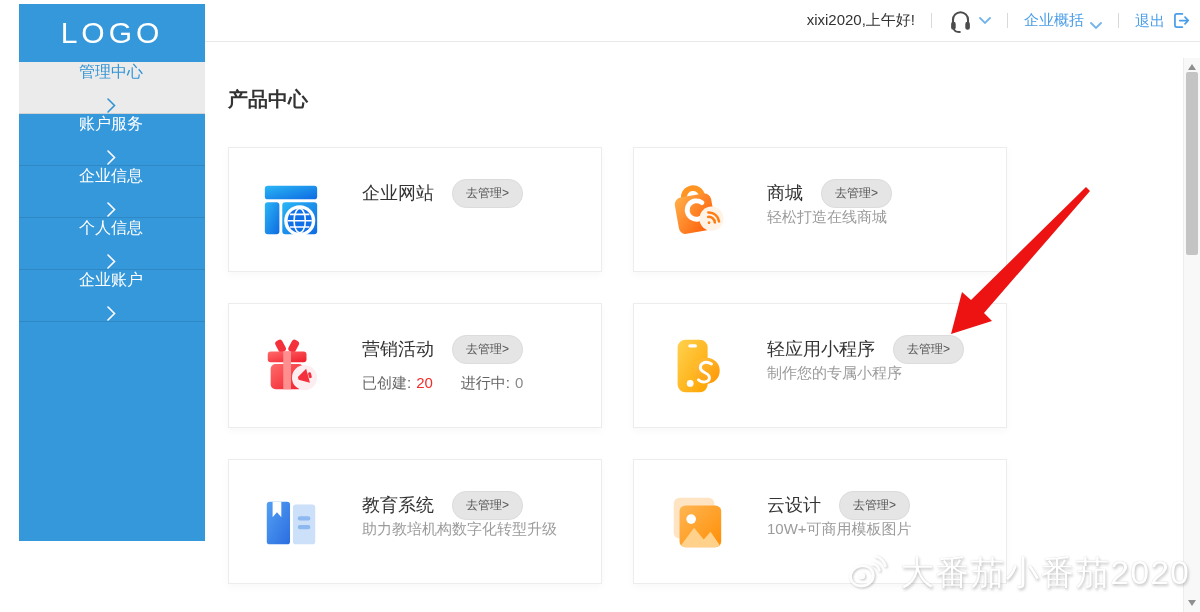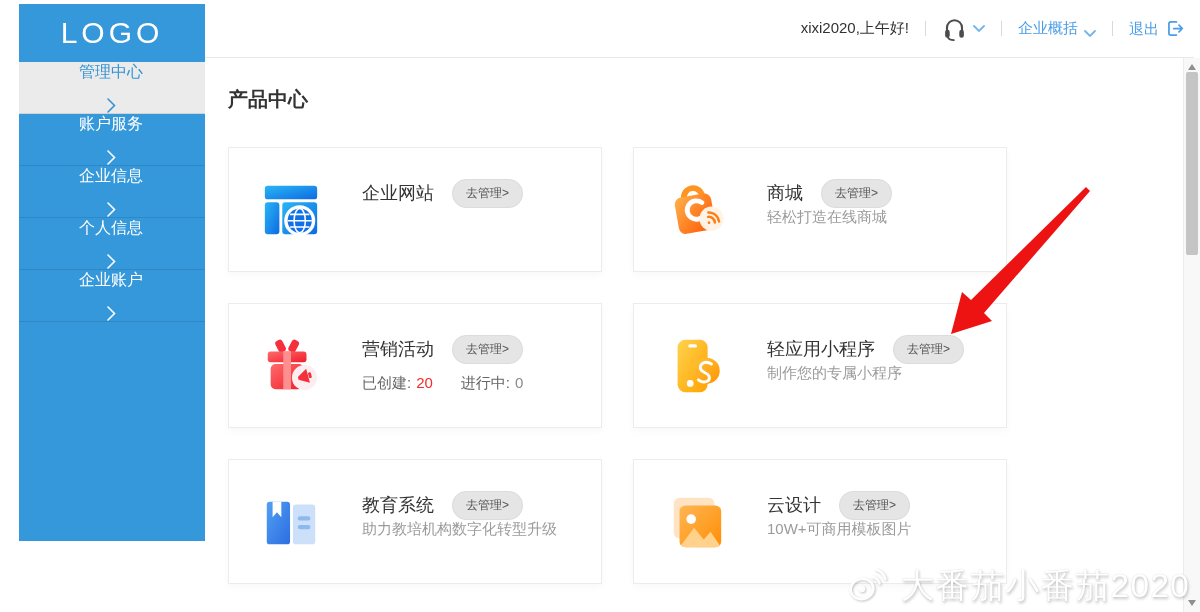--- a/index.html
+++ b/index.html
@@ -11,21 +11,21 @@
   .sidebar { position:absolute; left:0; top:4px; width:186px; height:537px; background:#3598db; z-index:10;margin-left:19px; }
   .logo { height:58px; display:flex; align-items:center; justify-content:center;
     color:#fff; font-size:30px; letter-spacing:4px; font-weight:400; }
   .nav-item { height:52px; display:flex; align-items:center; justify-content:space-between;
     padding:0 36px 0 34px; color:#fff; font-size:16px; cursor:pointer;
     border-bottom:1px solid rgba(0,0,0,.10);flex-direction:column; }
   .nav-item.active { background:#ebebeb; color:#3394d5; }
   .nav-chevron { display:flex; align-items:center; }
 
   
-  .header { position:absolute; left:186px; top:0; right:6px; height:58px; background:#fff;
+  .header { position:absolute; left:186px; top:0; right:0; height:42px; background:#fff;
     border-bottom:1px solid #e8e8e8; display:flex; align-items:center; justify-content:flex-end;
     padding-right:8px; z-index:5; }
   .greeting { color:#333; font-size:15px; }
   .h-divider { width:1px; height:15px; background:#d9d9d9; margin:0 16px; }
   .h-link { color:#4a9de8; font-size:15px; display:flex; align-items:flex-end; gap:6px; cursor:pointer; }
   .support-wrap { display:flex; align-items:center; gap:6px; cursor:pointer; }
 
   
   .main { position:absolute; left:186px; top:58px; right:0; bottom:0; background:#fff;
     padding:28px 0 0 42px; }
@@ -54,21 +54,21 @@
     border-left:4.5px solid transparent; border-right:4.5px solid transparent;
     border-bottom:6px solid #8f8f8f; }
   .sb-down { position:absolute; bottom:6px; left:4px; width:0; height:0;
     border-left:4.5px solid transparent; border-right:4.5px solid transparent;
     border-top:6px solid #8f8f8f; }
   .sb-thumb { position:absolute; top:14px; left:2px; width:12px; height:183px;
     background:#c4c4c4; border-radius:2px; }
 
   
   .arrow-overlay { position:absolute; inset:0; pointer-events:none; z-index:60; }
-  .watermark { position:absolute; right:10px; bottom:3px; display:flex; align-items:center;
+  .watermark { position:absolute; right:10px; bottom:16px; display:flex; align-items:center;
     gap:8px; z-index:50; pointer-events:none;margin-top:48px; }
   .wm-text { font-size:34px; color:#fff; letter-spacing:1px;
     text-shadow:0 0 1px rgba(0,0,0,.20), 1px 2px 3px rgba(0,0,0,.22); }
   .wm-icon { filter:drop-shadow(1px 1px 1px rgba(0,0,0,.25)); }
 </style>
 </head>
 <body>
 
 <div class="stage">
 

